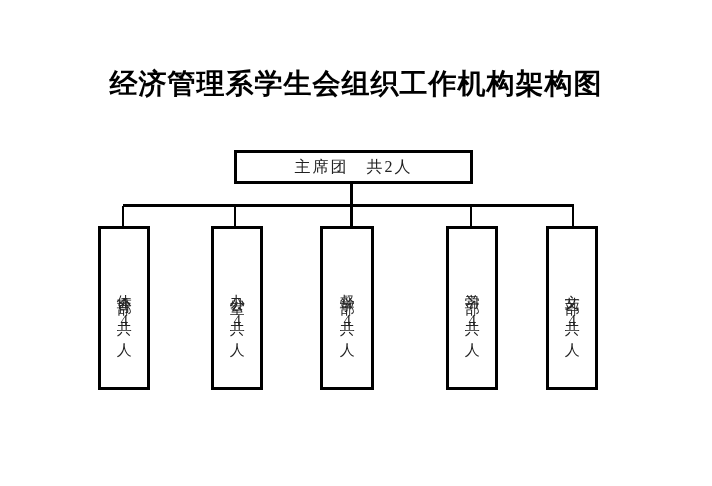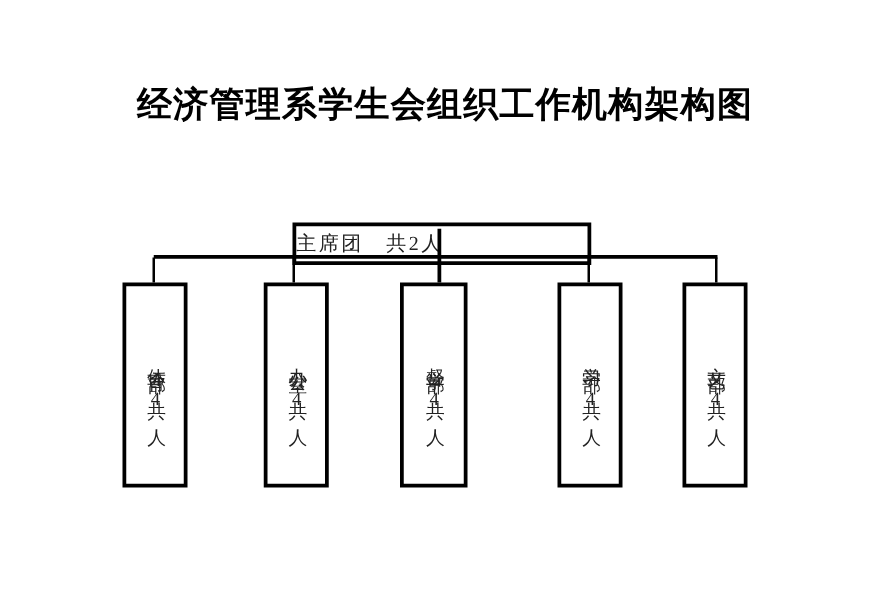--- a/index.html
+++ b/index.html
@@ -28,21 +28,21 @@
   .root-box {
     position: absolute;
     left: 234px;
     top: 150px;
     width: 239px;
     height: 34px;
     border: 3px solid #000000;
     box-sizing: border-box;
     display: flex;
     align-items: center;
-    margin-top: 28px;
+    justify-content: center;
   }
   .root-label {
     font-family: "Liberation Serif", serif;
     font-size: 16px;
     letter-spacing: 2px;
     color: #222222;
     white-space: nowrap;
   }
   .line { position: absolute; background: #000000; }
   .drop-center { left: 350px; top: 183px; width: 3px; height: 43px; }

